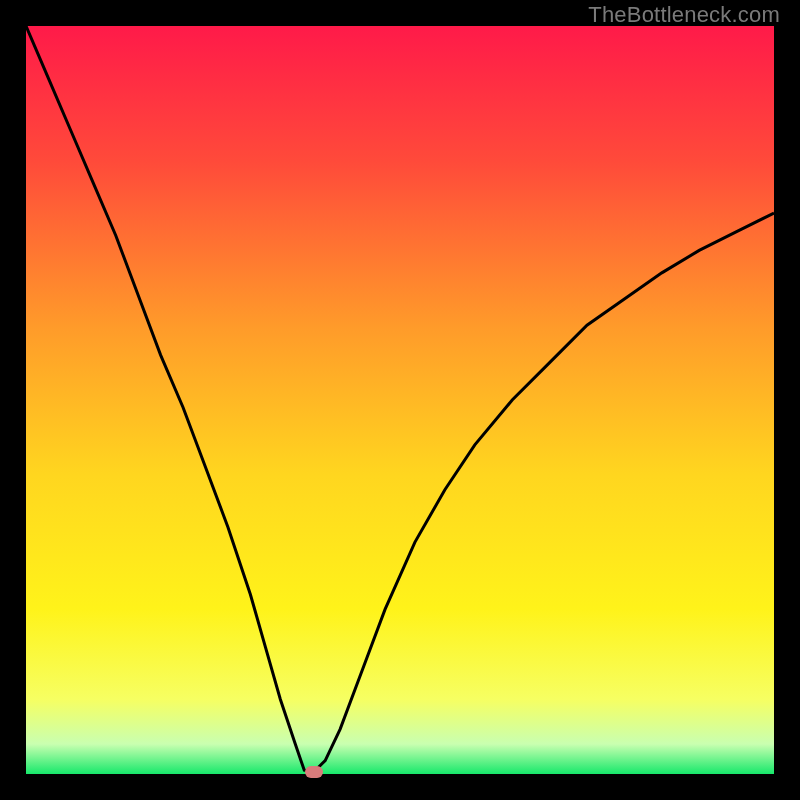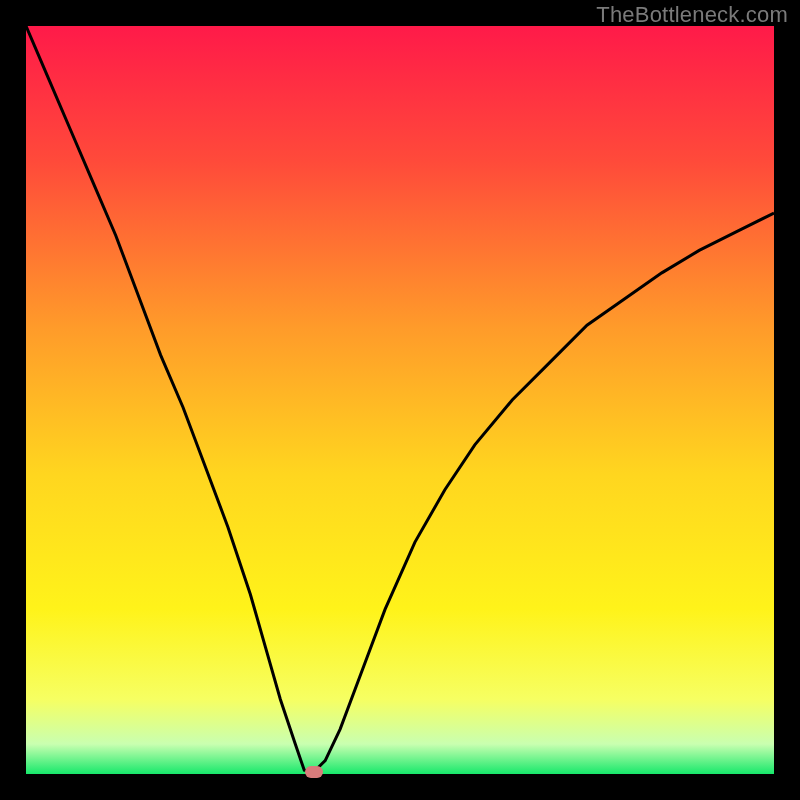--- a/index.html
+++ b/index.html
@@ -22,21 +22,21 @@
   .plot {
     position: absolute;
     left: 0;
     top: 0;
     width: 748px;
     height: 748px;
   }
   .watermark {
     position: absolute;
     top: 2px;
-    right: 12px;
+    right: 20px;
     color: #7a7a7a;
     font-size: 22px;
     font-weight: 500;
     letter-spacing: 0.2px;
   }
   .marker {
     position: absolute;
     width: 18px;
     height: 12px;
     border-radius: 6px;

